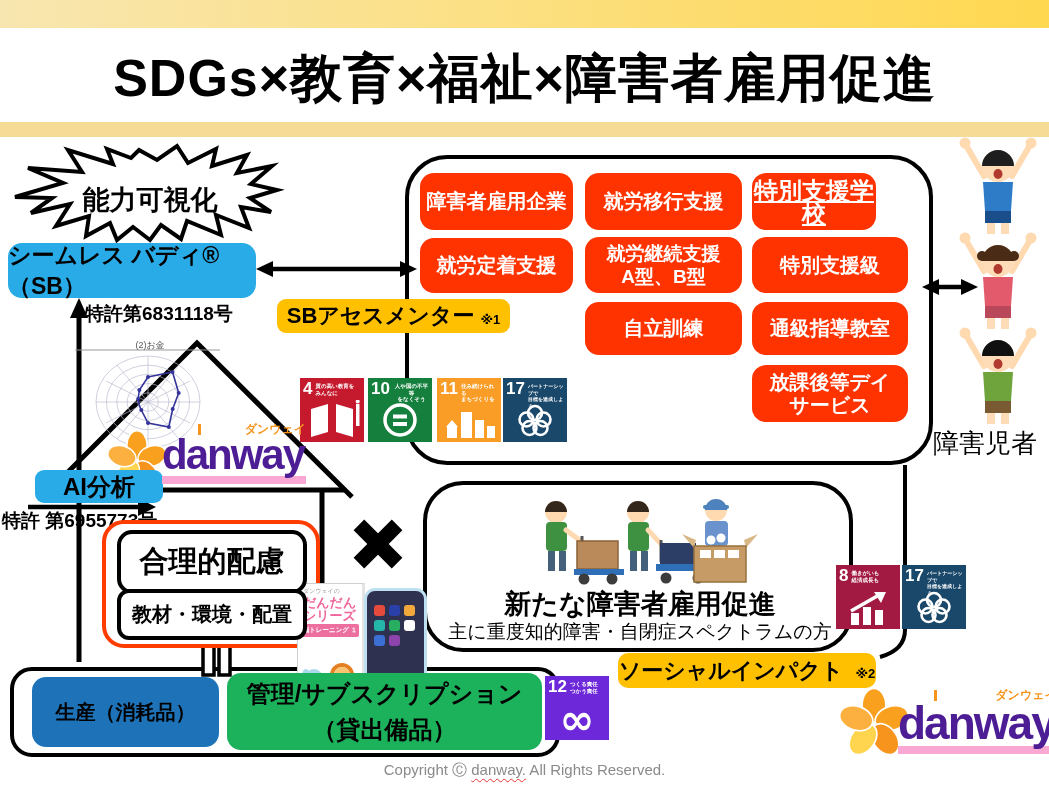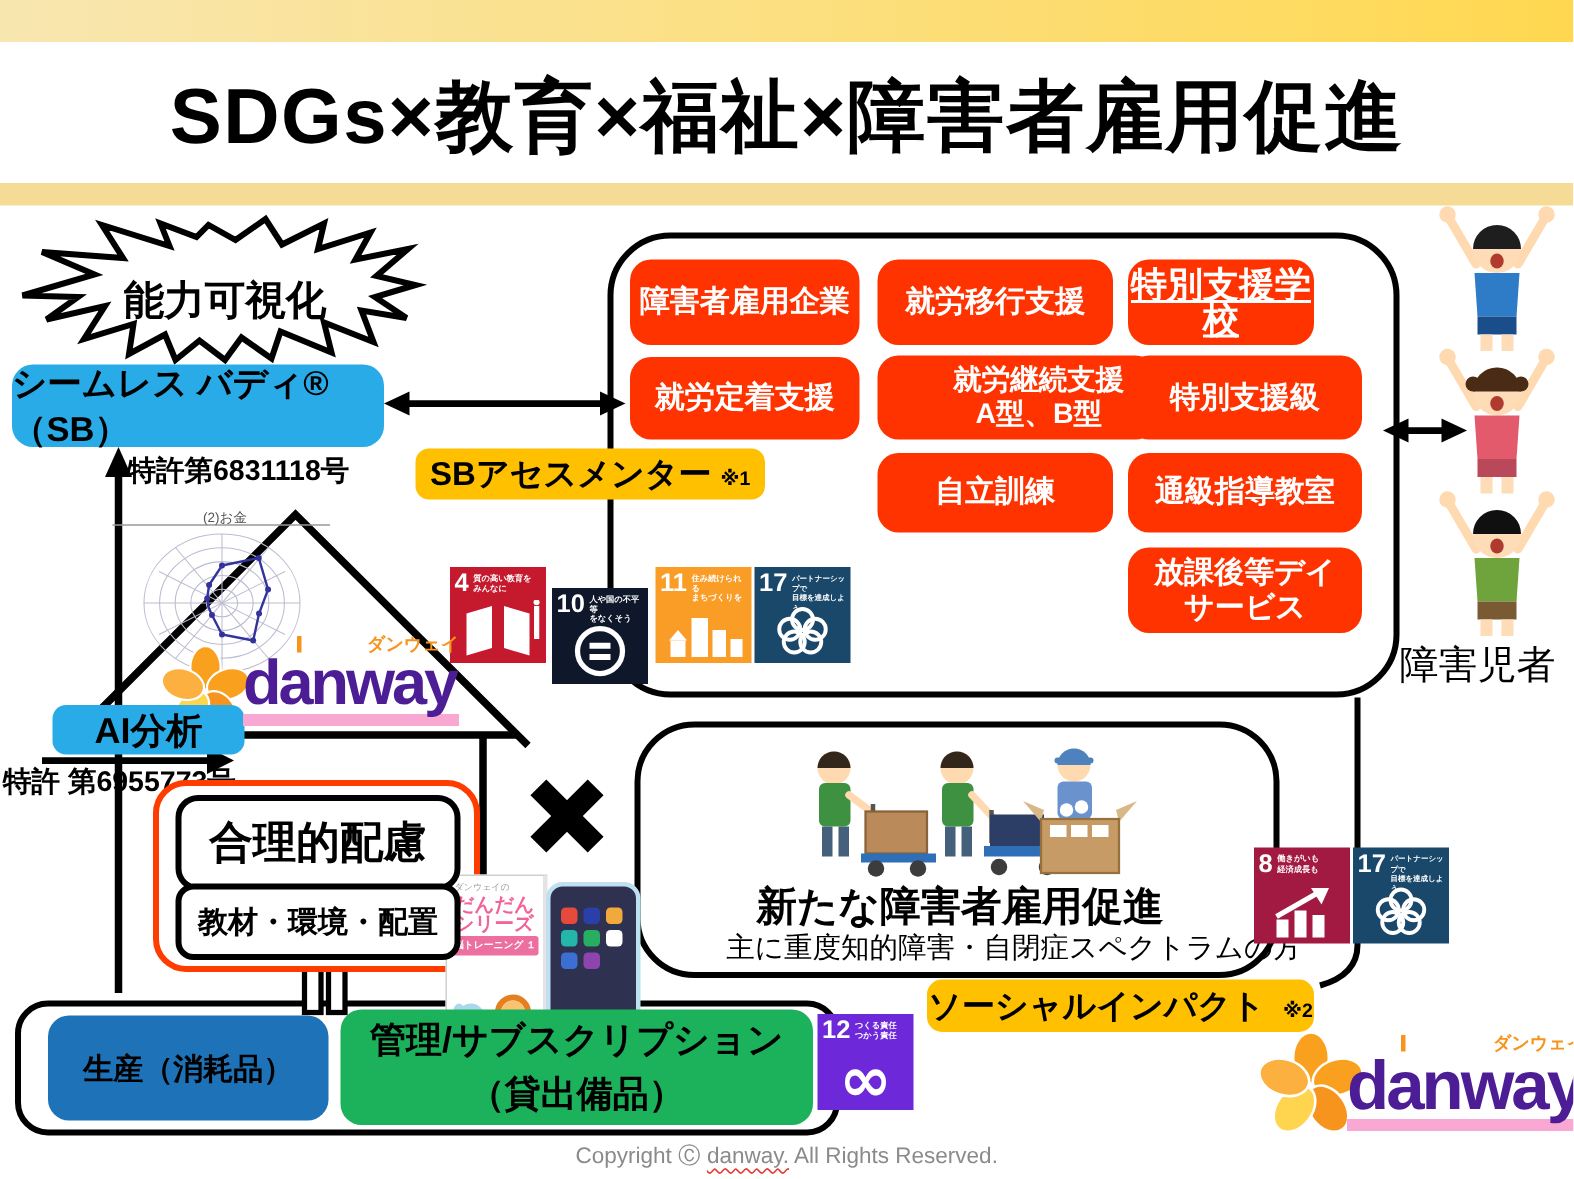--- a/index.html
+++ b/index.html
@@ -33,21 +33,21 @@
   .blackbox{position:absolute;border:4.5px solid #000;border-radius:15px;background:#fff;display:flex;
           align-items:center;justify-content:center;font-weight:bold;z-index:5;}
 
   .sdg{position:absolute;width:64px;height:64px;color:#fff;z-index:4;overflow:hidden;}
   .sdg-head{display:flex;align-items:flex-start;padding:3px 2px 0 3px;}
   .sdg-num{font-size:17px;font-weight:bold;line-height:15px;margin-right:3px;}
   .sdg-label{font-size:5.5px;line-height:6.5px;font-weight:bold;white-space:pre-line;padding-top:2px;}
   .sdg-glyph{position:absolute;left:0;bottom:0;width:64px;height:42px;}
 
   .c2-title{left:445px;top:586px;width:390px;text-align:center;font-size:27px;font-weight:bold;z-index:4;}
-  .c2-sub{left:428px;top:619px;width:424px;text-align:center;font-size:19px;z-index:4;padding-left:36px;}
+  .c2-sub{left:428px;top:619px;width:424px;text-align:center;font-size:19px;z-index:4;}
 
   .prod-box{left:32px;top:677px;width:187px;height:70px;background:#1E73B8;border-radius:14px;font-size:20px;z-index:4;}
   .mgmt-box{left:227px;top:673px;width:315px;height:77px;background:#1CB25B;border-radius:14px;font-size:24px;
             line-height:36px;text-align:center;z-index:4;}
   .boxflex{display:flex;align-items:center;justify-content:center;font-weight:bold;color:#000;position:absolute;}
 
   .kidlabel{left:933px;top:426px;width:116px;font-size:26px;font-weight:500;z-index:4;}
 
   .brand-logo{position:absolute;z-index:4;}
   .brand-kana{font-size:12px;line-height:11px;color:#F7941D;font-weight:bold;margin-left:36px;
@@ -287,21 +287,21 @@
     </div>
   <div class="redbox" style="left:585px;top:173px;width:157px;height:57px;font-size:20px;">
     <span>就労移行支援</span>
     </div>
   <div class="redbox" style="left:752px;top:173px;width:124px;height:57px;font-size:24px;text-decoration:underline;">
     <span>特別支援学校</span>
     </div>
   <div class="redbox" style="left:420px;top:238px;width:153px;height:55px;font-size:20px;">
     <span>就労定着支援</span>
     </div>
-  <div class="redbox pre" style="left:585px;top:237px;width:157px;height:56px;font-size:19px;padding-left:29px;">
+  <div class="redbox pre" style="left:585px;top:237px;width:157px;height:56px;font-size:19px;">
     <span class="pre">就労継続支援
 A型、B型</span></div>
   <div class="redbox" style="left:752px;top:237px;width:156px;height:56px;font-size:20px;">
     <span>特別支援級</span>
     </div>
   <div class="redbox" style="left:585px;top:302px;width:157px;height:53px;font-size:20px;">
     <span>自立訓練</span>
     </div>
   <div class="redbox" style="left:752px;top:302px;width:156px;height:53px;font-size:20px;">
     <span>通級指導教室</span>
@@ -316,21 +316,21 @@
         <span class="sdg-num">4</span>
       <span class="sdg-label">質の高い教育を
 みんなに</span>
       </div>
     <svg class="sdg-glyph" viewBox="0 0 64 42" fill="#fff">
       <path d="M11 9 L28 4 V32 L11 37 Z M53 9 L36 4 V32 L53 37 Z"></path>
       <rect x="56" y="4" width="3.5" height="22"></rect>
         <circle cx="57.7" cy="1.5" r="2"></circle>
     </svg>
   </div>
-  <div class="sdg" style="left:368px;top:392px;background:#0f172a;">
+  <div class="sdg" style="left:368px;top:378px;background:#15803d;text-align:center;">
     <div class="sdg-head">
         <span class="sdg-num">10</span>
       <span class="sdg-label">人や国の不平等
 をなくそう</span>
       </div>
     <svg class="sdg-glyph" viewBox="0 0 64 42" fill="#fff">
       <circle cx="32" cy="20" r="15" fill="none" stroke="#fff" stroke-width="3.5"></circle>
       <rect x="25" y="14.5" width="14" height="4"></rect>
         <rect x="25" y="22" width="14" height="4"></rect>
     </svg>

